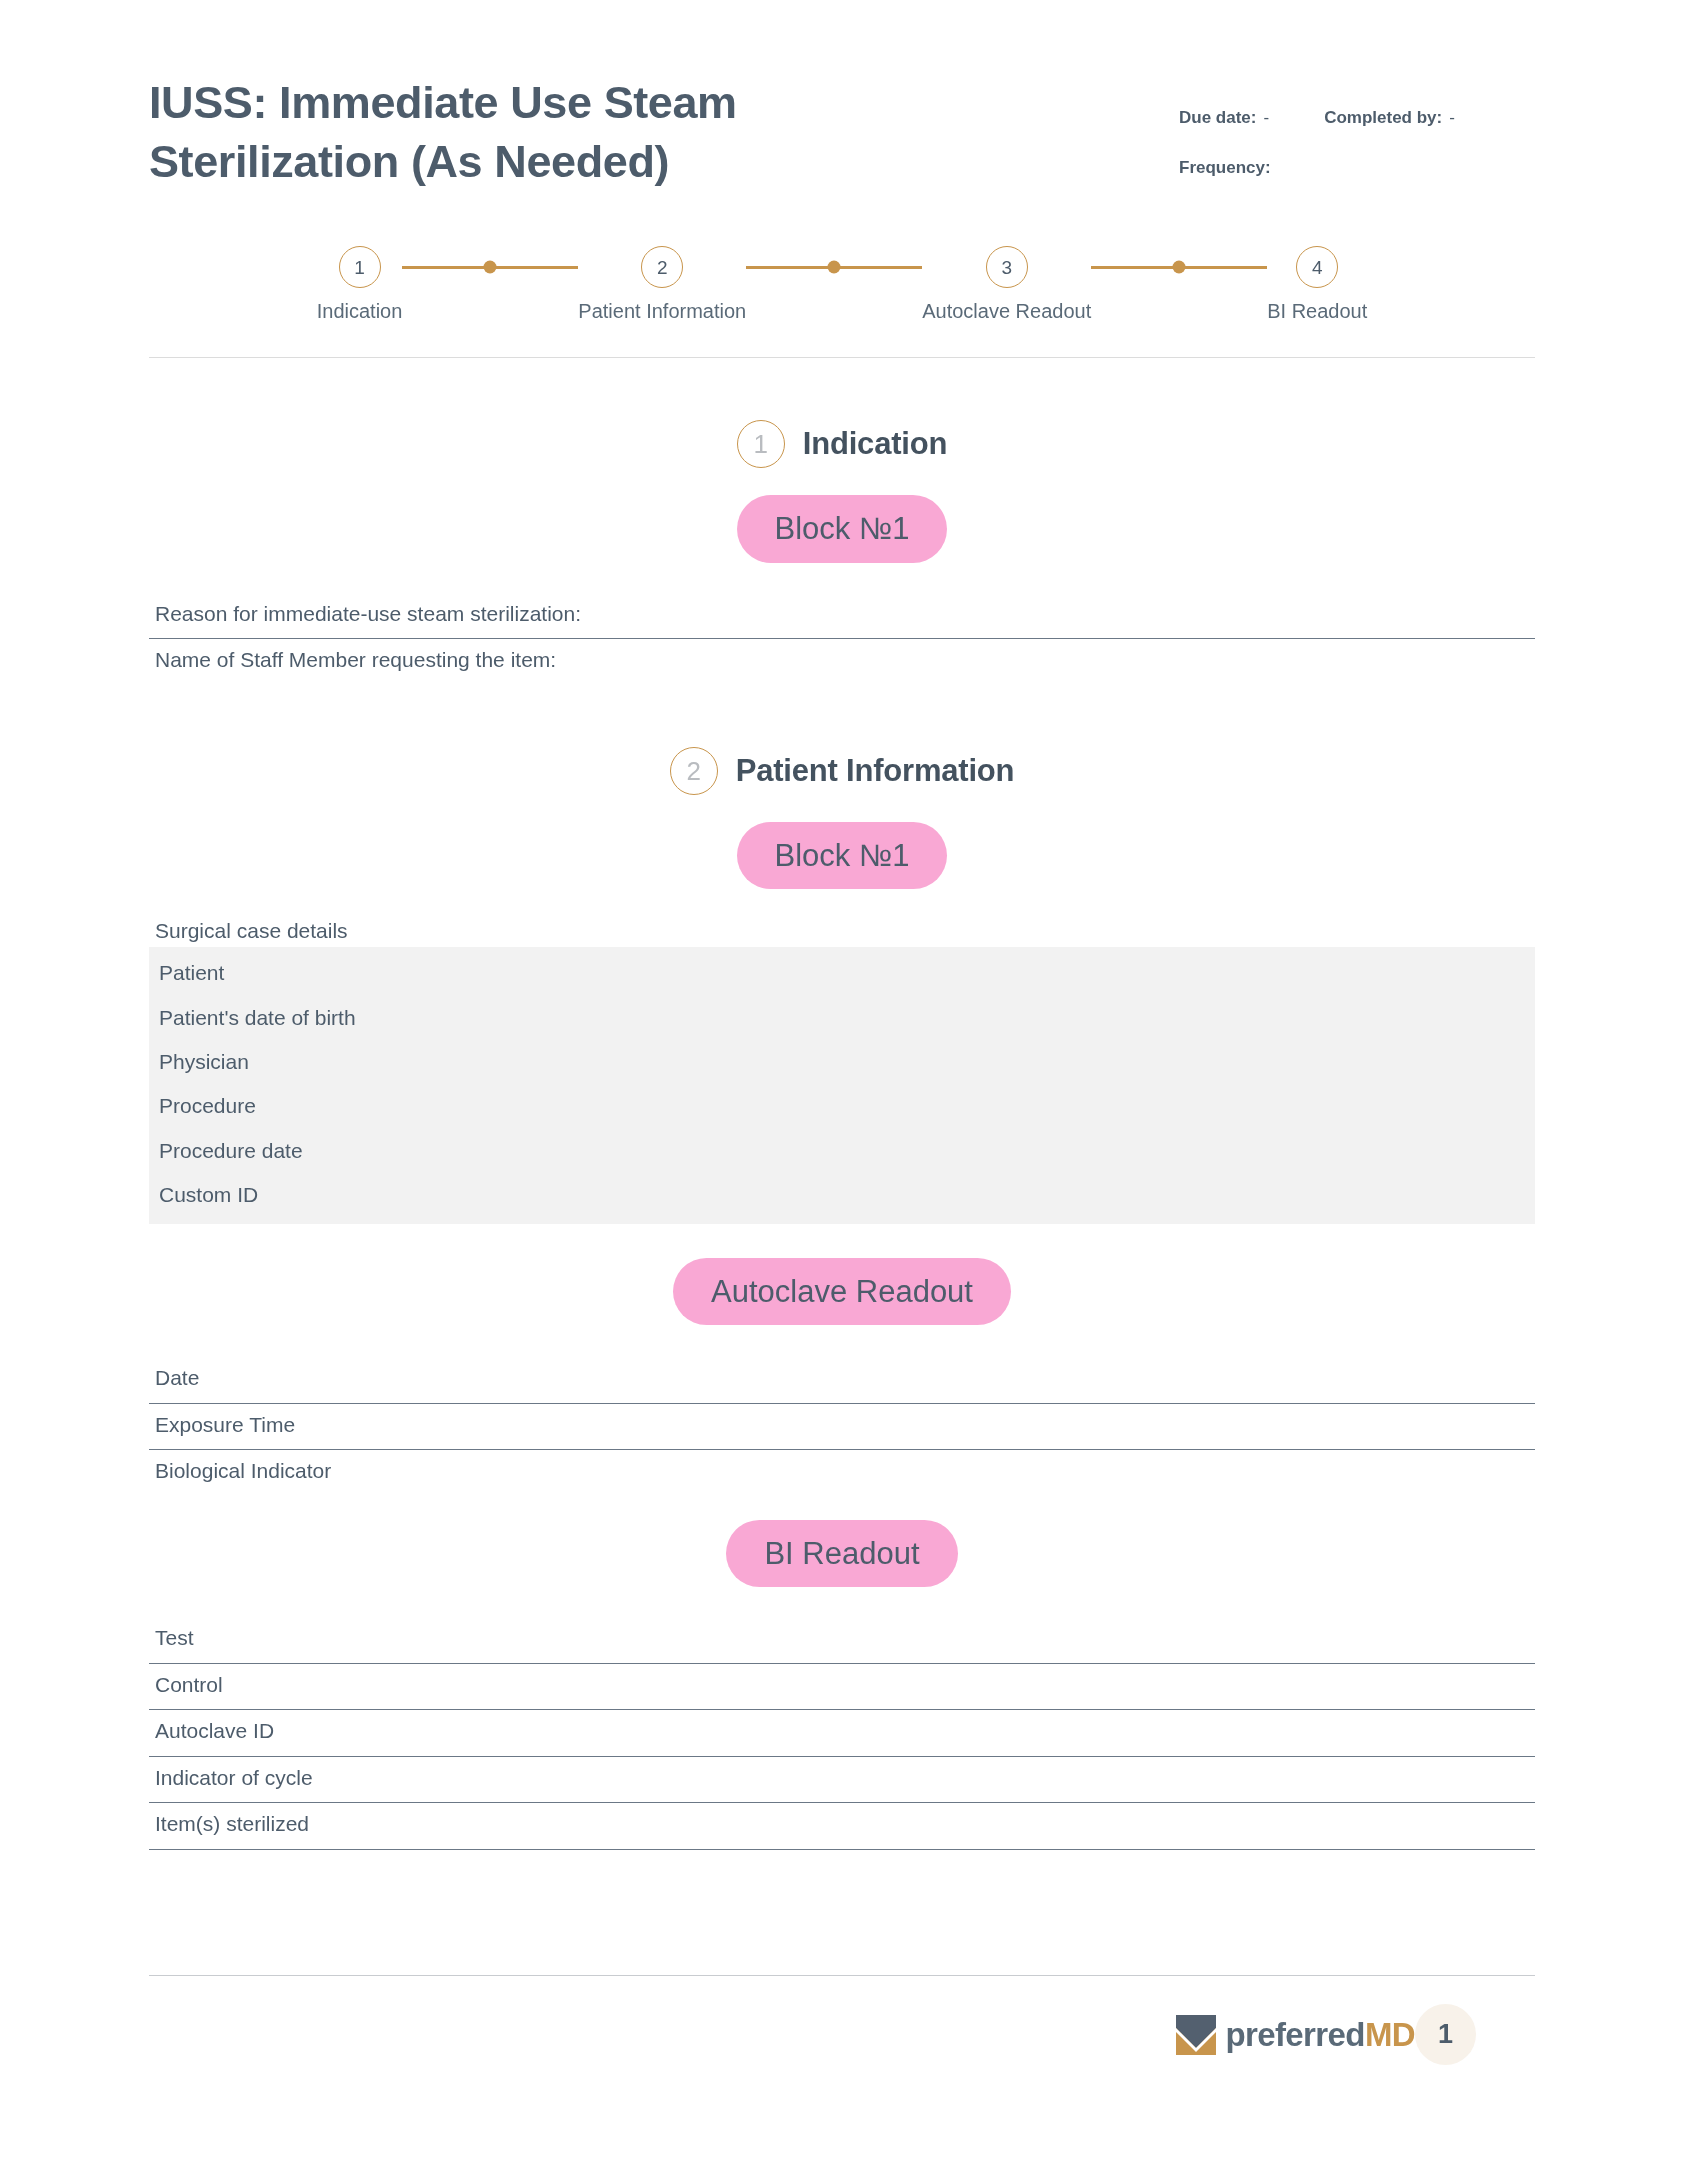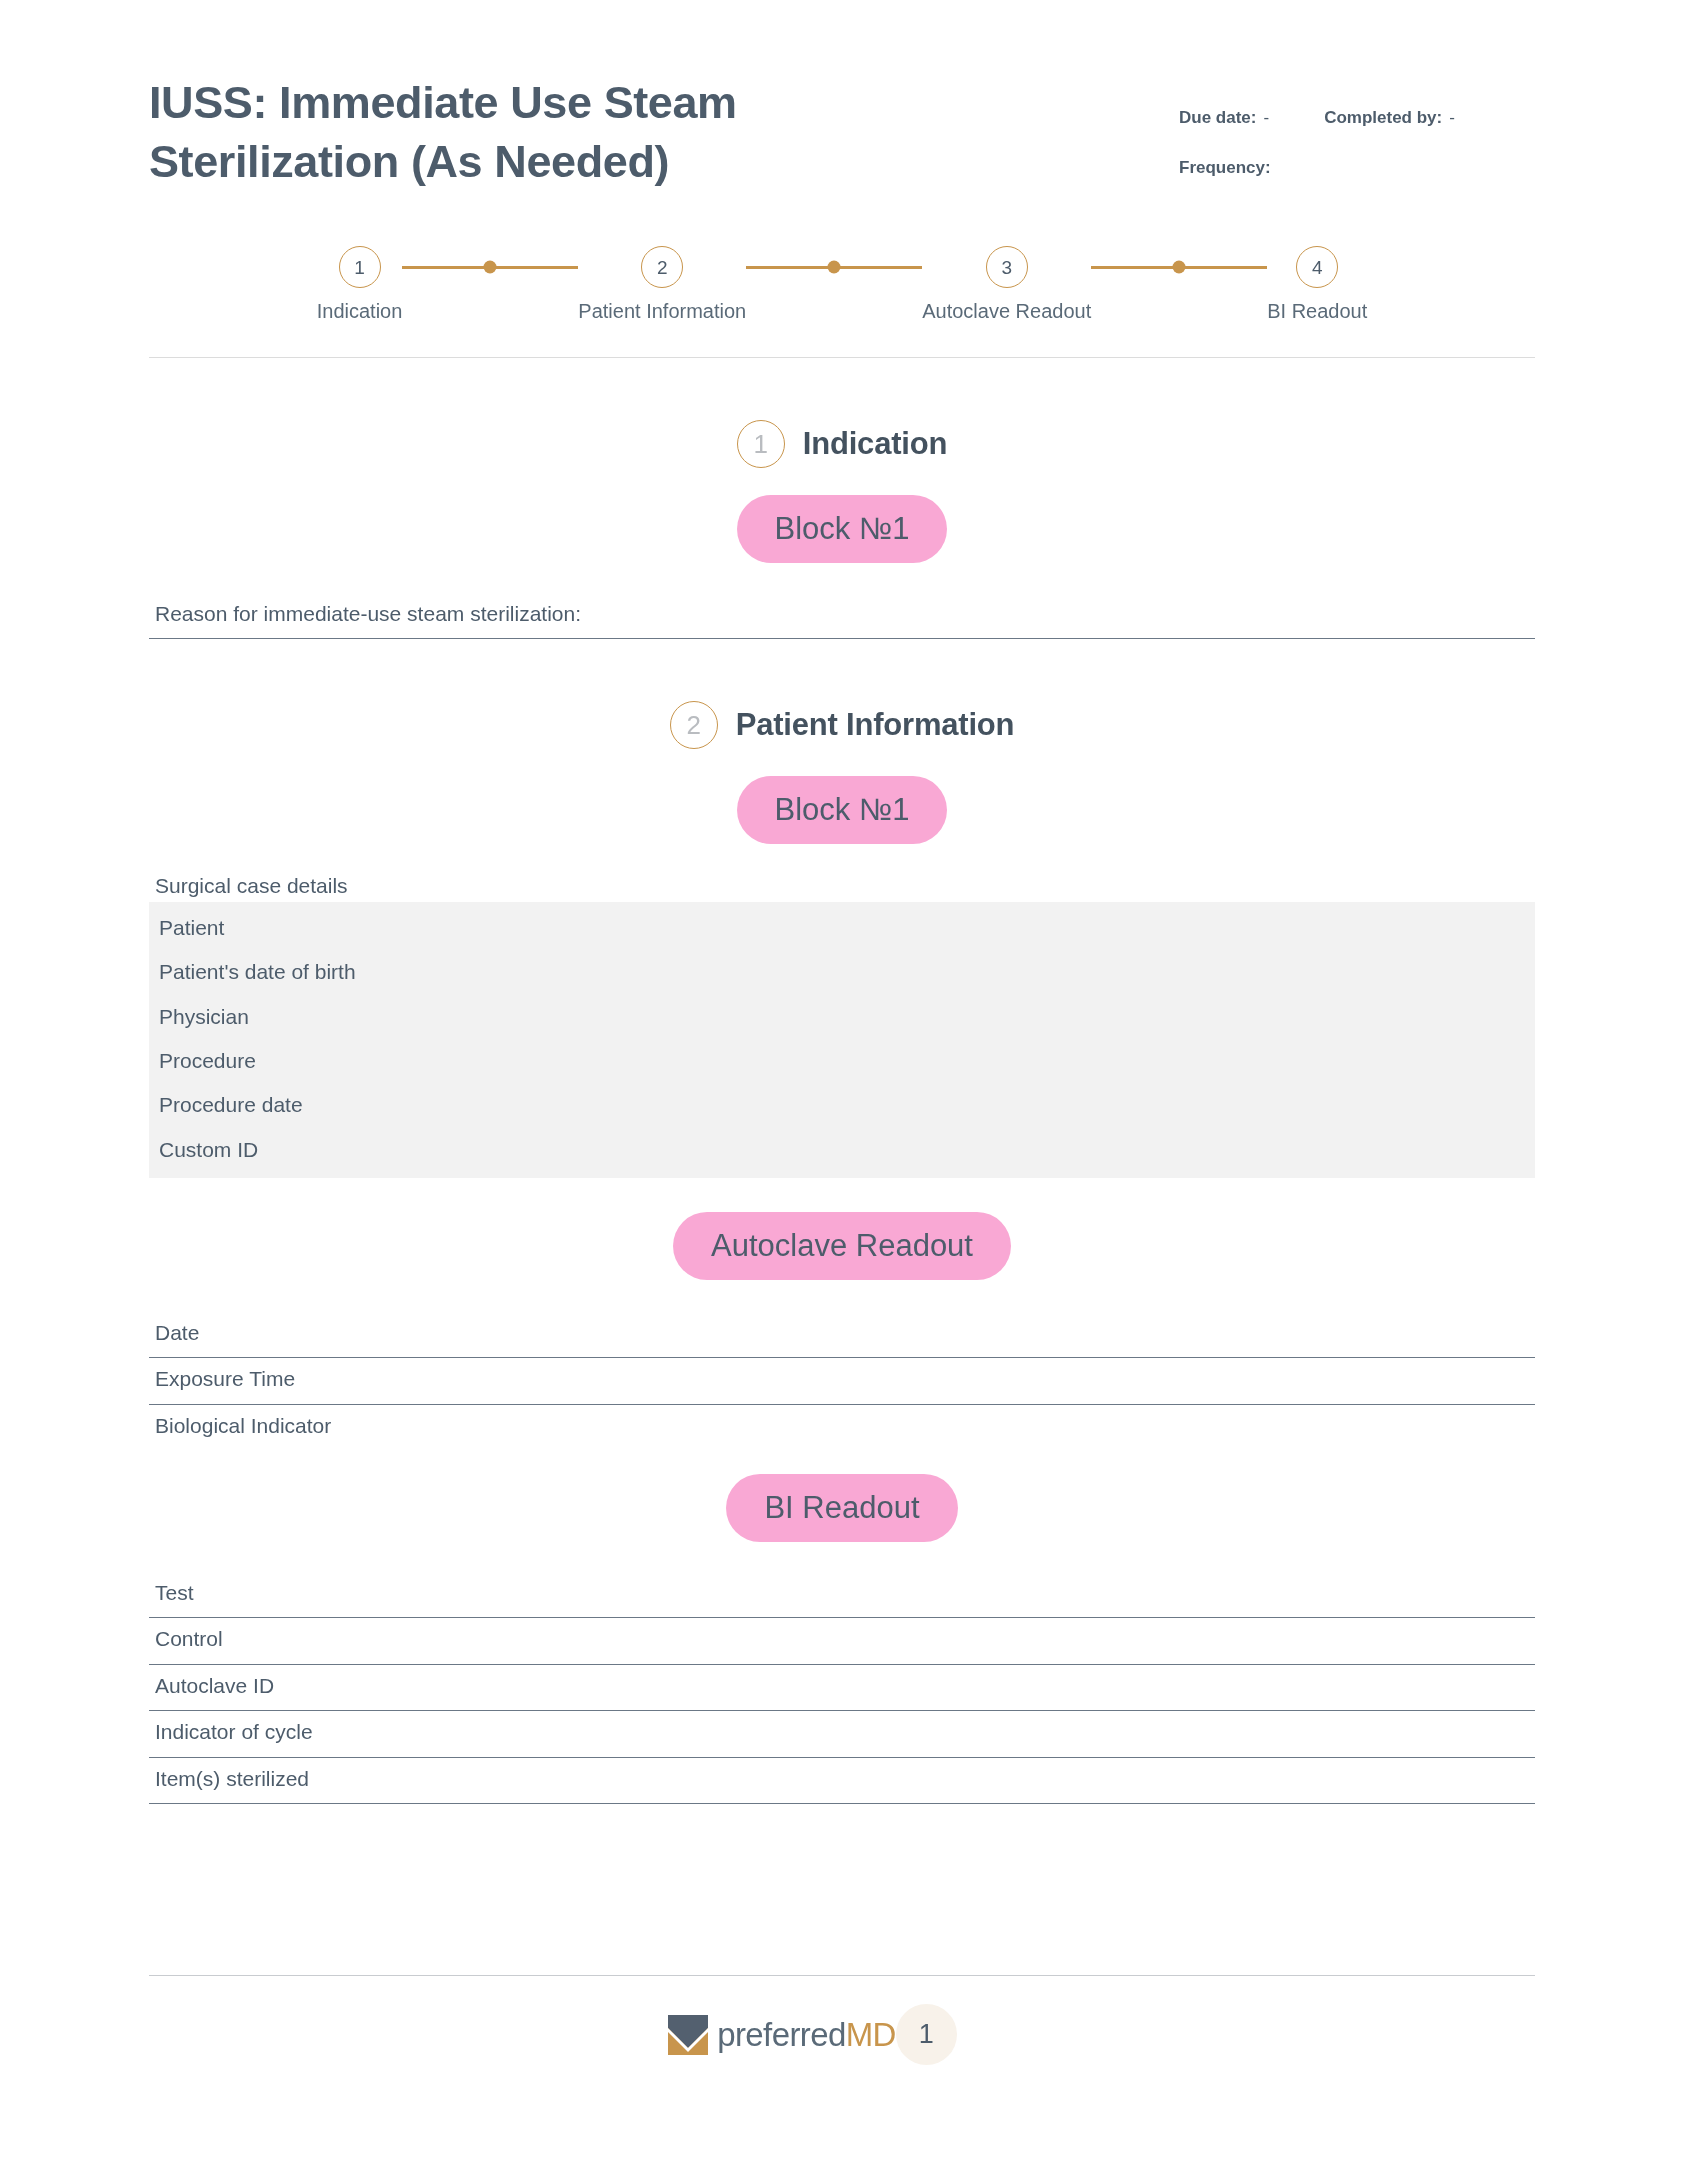--- a/index.html
+++ b/index.html
@@ -244,22 +244,23 @@
 
   .footer-rule {
     height: 1px;
     background: #c9ccd0;
     width: 100%;
   }
 
   .footer-inner {
     display: flex;
     align-items: center;
-    justify-content: center;
+    justify-content: flex-end;
     margin-top: 28px;
+    font-weight: bold;
   }
 
   .logo {
     display: flex;
     align-items: center;
   }
 
   .logo-mark {
     width: 40px;
     height: 40px;
@@ -367,20 +368,21 @@
       <div class="section-num">1</div>
       <div class="section-title">Indication</div>
     </div>
 
     <div class="pill-wrap">
       <div class="pill">Block №1</div>
     </div>
 
     <div class="fields">
       <div class="field-row">Reason for immediate-use steam sterilization:</div>
+      <div class="field-row no-rule">Name of Staff Member requesting the item:</div>
     </div>
 
     <div class="section-head">
       <div class="section-num">2</div>
       <div class="section-title">Patient Information</div>
     </div>
 
     <div class="pill-wrap">
       <div class="pill">Block №1</div>
     </div>

